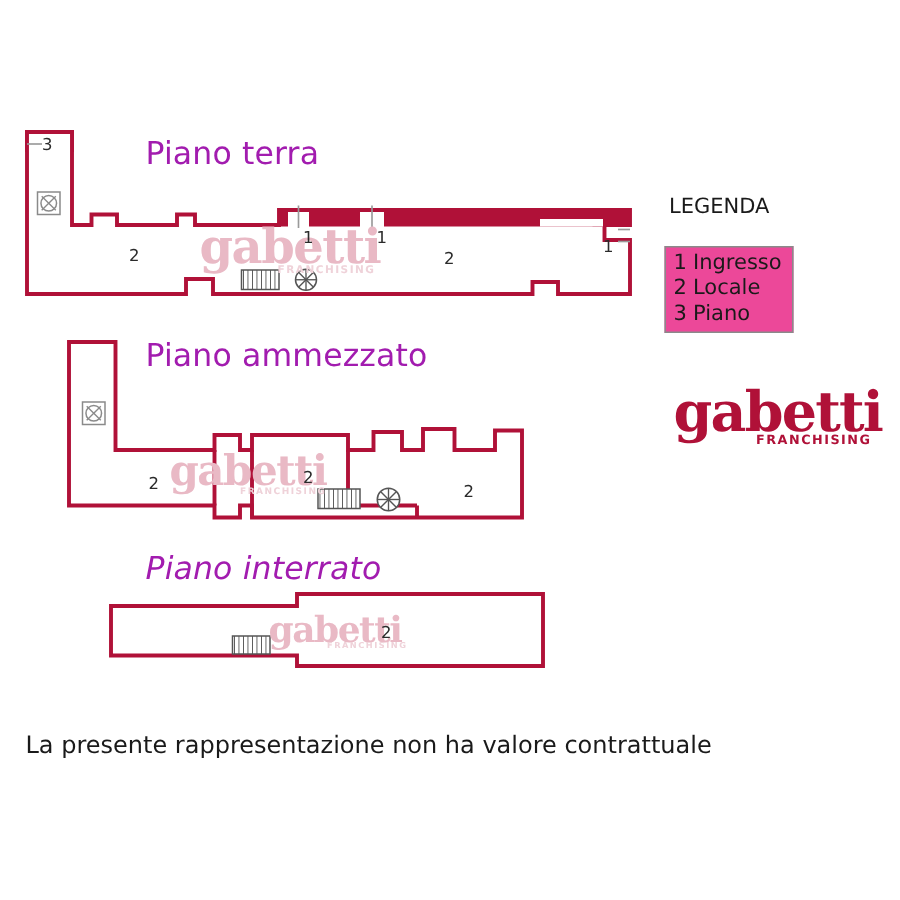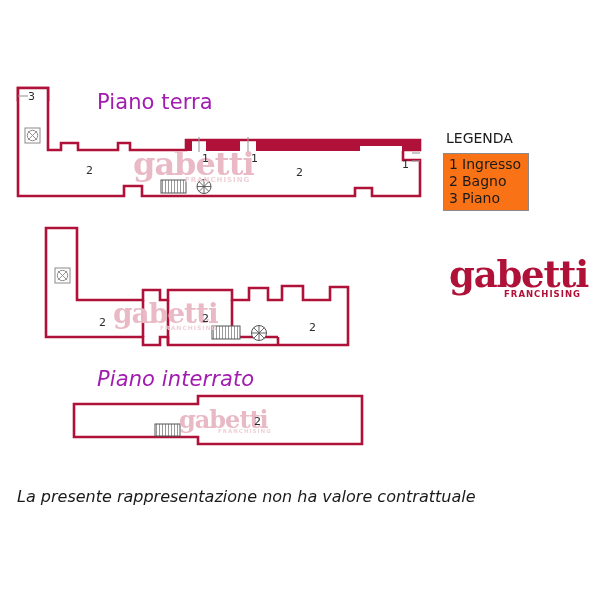--- a/index.html
+++ b/index.html
@@ -24,28 +24,28 @@
   #title-ammezzato{left:97px;top:225px;}
   #title-interrato{left:97px;top:367px;font-style:italic;}
 
   .plan-svg{position:absolute;left:0;top:0;width:600px;height:600px;pointer-events:none;}
 
   
   #legend{
     position:absolute;left:443px;top:130px;
   }
   #legend-title{
-    font-size:14px;color:#1a1a1a;margin-left:3px;margin-bottom:7px;
+    font-size:14px;color:#1a1a1a;margin-left:3px;margin-bottom:18px;
     font-family:"DejaVu Sans","Liberation Sans",sans-serif;
   }
   #legend-box{
     border:1px solid #8a8a8a;
     padding:2px 7px 3px 5px;
     display:inline-block;
-    background:#f97316;
+    background:#ec4899;
   }
   .legend-row{
     font-size:14px;color:#1a1a1a;line-height:17px;white-space:nowrap;
   }
   .legend-num{display:inline-block;width:13px;}
 
   
   #logo{
     position:absolute;left:449px;top:256px;width:132px;height:48px;
   }
@@ -95,21 +95,20 @@
     font-family:"DejaVu Sans","Liberation Sans",sans-serif;
     font-size:11px;
     color:#2b2b2b;
   }
 
   
   #caption{
     position:absolute;left:17px;top:487px;
     font-size:16px;color:#1a1a1a;white-space:nowrap;
     font-family:"DejaVu Sans","Liberation Sans",sans-serif;
-    font-style:italic;
   }
 </style>
 </head>
 <body>
 
 <div id="page">
 
   <svg class="plan-svg" viewBox="0 0 600 600">
     <defs>
 
@@ -248,20 +247,21 @@
   </svg>
 
   <div class="wm" id="wm1">gabetti</div>
   <div class="wm-sub" id="wm1s">FRANCHISING</div>
   <div class="wm" id="wm2">gabetti</div>
   <div class="wm-sub" id="wm2s">FRANCHISING</div>
   <div class="wm" id="wm3">gabetti</div>
   <div class="wm-sub" id="wm3s">FRANCHISING</div>
 
   <div class="floor-title" id="title-terra">Piano terra</div>
+  <div class="floor-title" id="title-ammezzato">Piano ammezzato</div>
   <div class="floor-title" id="title-interrato">Piano interrato</div>
 
   <div class="rnum" style="left:28px;top:90px;">3</div>
   <div class="rnum" style="left:86px;top:164px;">2</div>
   <div class="rnum" style="left:202px;top:152px;">1</div>
   <div class="rnum" style="left:251px;top:152px;">1</div>
   <div class="rnum" style="left:296px;top:166px;">2</div>
   <div class="rnum" style="left:402px;top:158px;">1</div>
 
   <div class="rnum" style="left:99px;top:316px;">2</div>
@@ -270,21 +270,21 @@
 
   <div class="rnum" style="left:254px;top:415px;">2</div>
 
   <div id="legend">
     <div id="legend-title">LEGENDA</div>
     <div id="legend-box">
       <div class="legend-row">
         <span class="legend-num">1</span><span>Ingresso</span>
       </div>
       <div class="legend-row">
-        <span class="legend-num">2</span><span>Bagno</span>
+        <span class="legend-num">2</span><span>Locale</span>
       </div>
       <div class="legend-row">
         <span class="legend-num">3</span><span>Piano</span>
       </div>
     </div>
   </div>
 
   <div id="logo">
     <div id="logo-word">gabetti</div>
     <div id="logo-sub">FRANCHISING</div>

